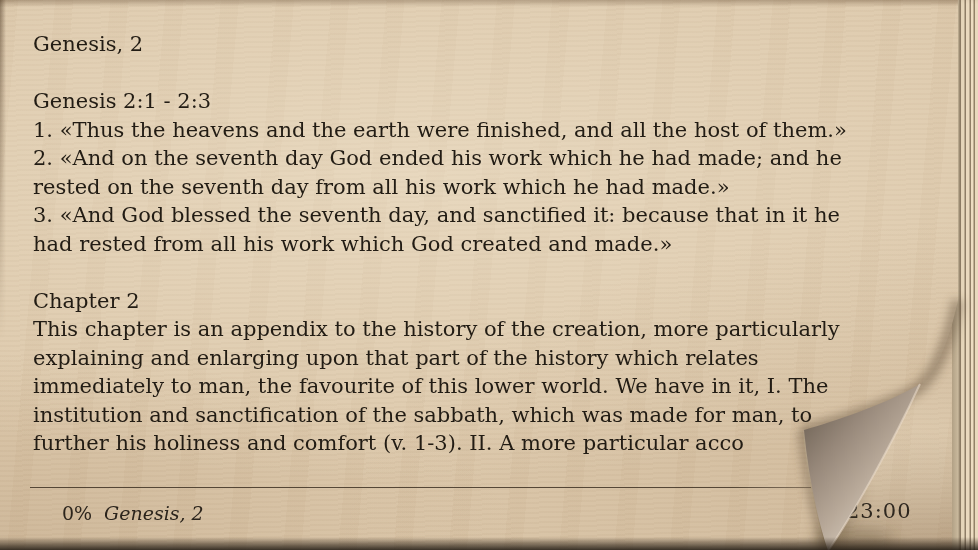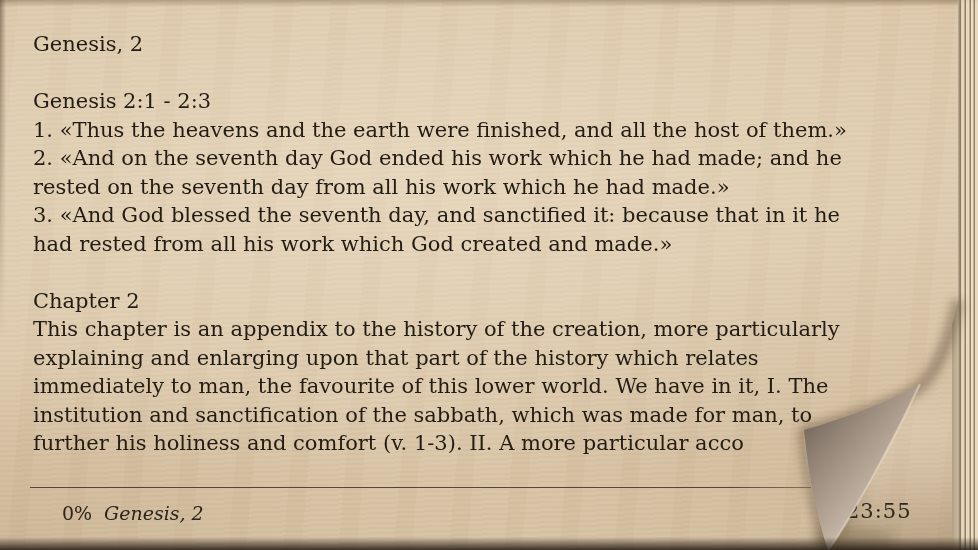--- a/index.html
+++ b/index.html
@@ -99,21 +99,21 @@
     pointer-events:none;
   }
 </style>
 </head>
 <body>
 
 <div id="screen">
 
   <div class="next-page"></div>
   <div class="page-stack"></div>
-  <div class="clock">23:55</div>
+  <div class="clock">23:00</div>
 
   <div class="page">
     <div class="page-left-edge"></div>
     <div class="page-text"><div class="text-line">Genesis, 2</div><div class="text-line">&nbsp;</div><div class="text-line">Genesis 2:1 - 2:3</div><div class="text-line">1. «Thus the heavens and the earth were finished, and all the host of them.»</div><div class="text-line">2. «And on the seventh day God ended his work which he had made; and he</div><div class="text-line">rested on the seventh day from all his work which he had made.»</div><div class="text-line">3. «And God blessed the seventh day, and sanctified it: because that in it he</div><div class="text-line">had rested from all his work which God created and made.»</div><div class="text-line">&nbsp;</div><div class="text-line">Chapter 2</div><div class="text-line">This chapter is an appendix to the history of the creation, more particularly</div><div class="text-line">explaining and enlarging upon that part of the history which relates</div><div class="text-line">immediately to man, the favourite of this lower world. We have in it, I. The</div><div class="text-line">institution and sanctification of the sabbath, which was made for man, to</div><div class="text-line">further his holiness and comfort (v. 1-3). II. A more particular acco</div></div>
     <div class="footer-divider"></div>
     <div class="footer-progress">0%</div>
     <div class="footer-chapter">Genesis, 2</div>
   </div>
 
   <svg class="curl-svg" viewBox="0 0 978 550" width="978" height="550">

